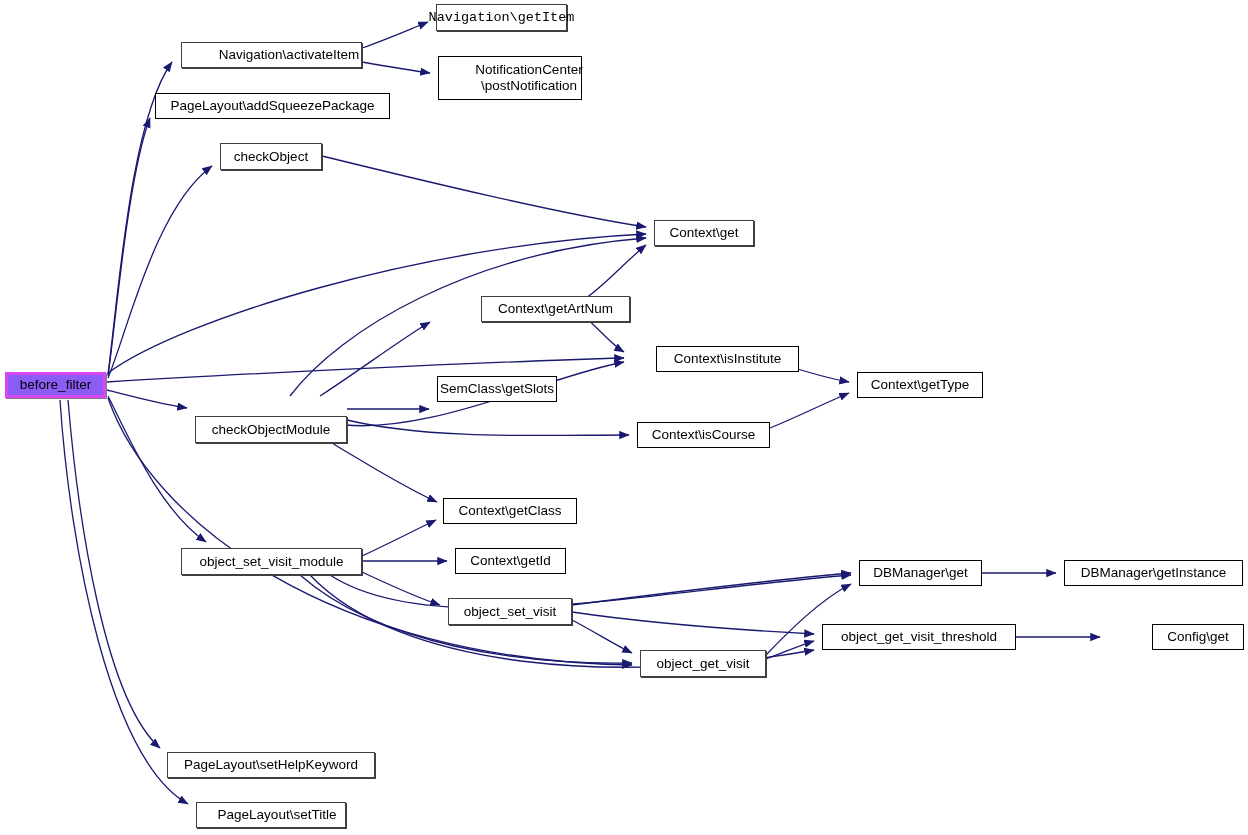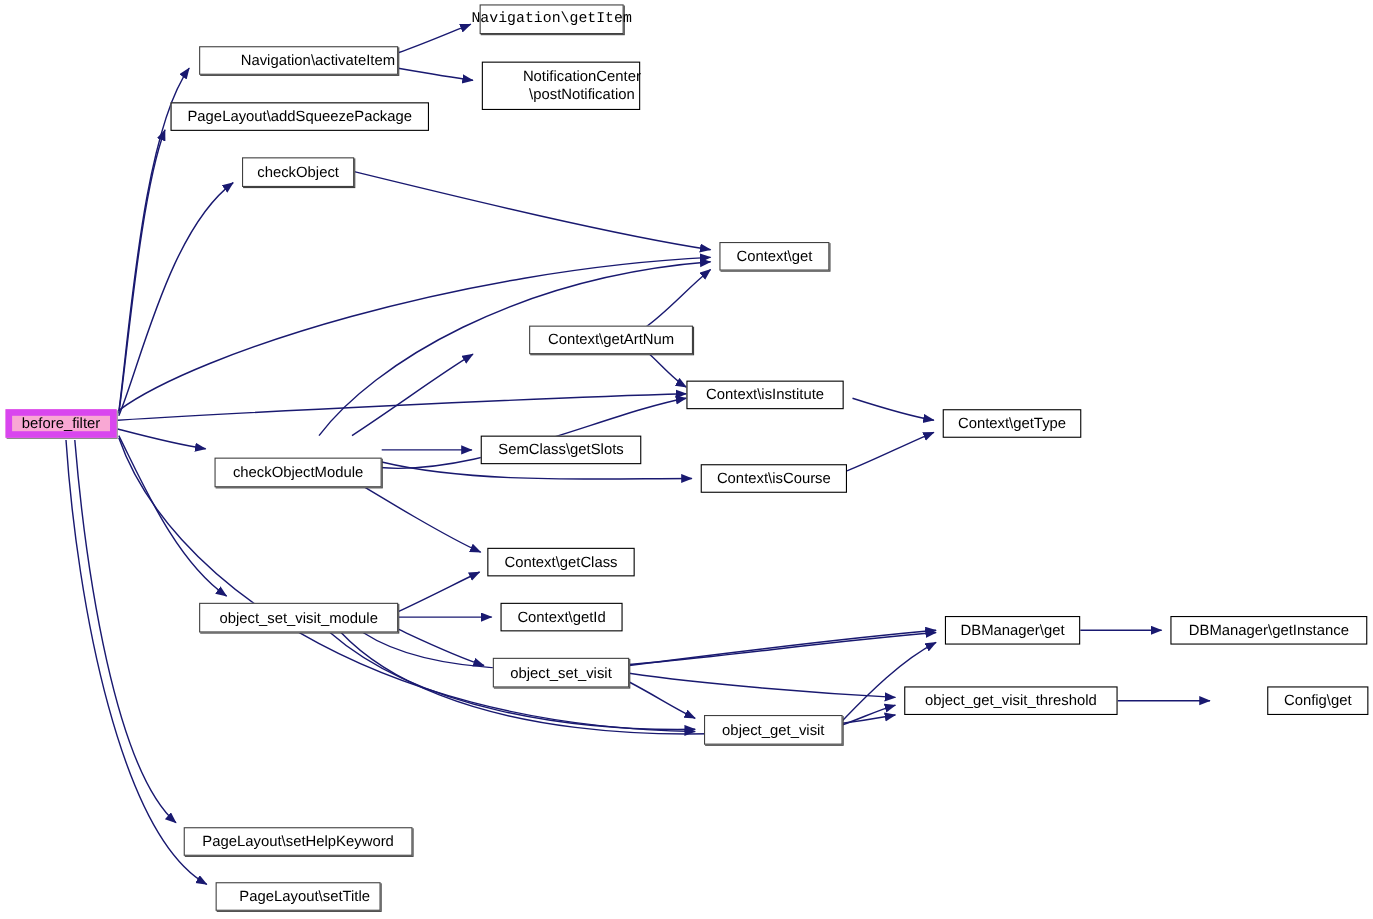--- a/index.html
+++ b/index.html
@@ -35,22 +35,22 @@
     font-size: 13.5px;
     line-height: 1.15;
     white-space: pre;
     z-index: 3;
   }
   .node.thick {
     border: 1px solid #404040;
     box-shadow: 1px 1px 0 0 #404040;
   }
   .node.current {
-    background: #f9a8d4;
-    border: 6px solid #d946ef;
+    background: #8b5cf6;
+    border: 3px solid #d946ef;
     box-shadow: 1px 1px 0 0 #808080;
   }
 </style>
 </head>
 <body>
 
 <div id="canvas">
   <svg id="edges" xmlns="http://www.w3.org/2000/svg">
     <defs>
       <marker id="arrow" markerWidth="9" markerHeight="9" refX="7.5" refY="3.2" orient="auto" markerUnits="strokeWidth">
@@ -99,24 +99,24 @@
   <div id="node-layer">
       <div class="node current" style="left: 5px; top: 372px; width: 101px; height: 26px;">before_filter</div>
       <div class="node thick" style="left: 181px; top: 42px; width: 181px; height: 26px; padding-left: 35px;">Navigation\activateItem</div>
       <div class="node thick" style="left: 436px; top: 4px; width: 131px; height: 27px; font-family: Liberation Mono, monospace;">Navigation\getItem</div>
       <div class="node" style="left: 438px; top: 56px; width: 144px; height: 44px; padding-left: 38px;">NotificationCenter
 \postNotification</div>
       <div class="node" style="left: 155px; top: 93px; width: 235px; height: 26px;">PageLayout\addSqueezePackage</div>
       <div class="node thick" style="left: 220px; top: 143px; width: 102px; height: 27px;">checkObject</div>
       <div class="node thick" style="left: 654px; top: 220px; width: 100px; height: 26px;">Context\get</div>
       <div class="node thick" style="left: 437px; top: 296px; width: 149px; height: 26px; margin-left: 44px;">Context\getArtNum</div>
-      <div class="node" style="left: 624px; top: 346px; width: 143px; height: 26px;">Context\isInstitute</div>
+      <div class="node" style="left: 656px; top: 346px; width: 143px; height: 26px;">Context\isInstitute</div>
       <div class="node" style="left: 857px; top: 372px; width: 126px; height: 26px;">Context\getType</div>
       <div class="node thick" style="left: 195px; top: 416px; width: 152px; height: 27px;">checkObjectModule</div>
-      <div class="node" style="left: 437px; top: 396px; width: 146px; height: 26px;">SemClass\getSlots</div>
+      <div class="node" style="left: 437px; top: 376px; width: 120px; height: 26px;">SemClass\getSlots</div>
       <div class="node" style="left: 637px; top: 422px; width: 133px; height: 26px;">Context\isCourse</div>
       <div class="node" style="left: 443px; top: 498px; width: 134px; height: 26px;">Context\getClass</div>
       <div class="node thick" style="left: 181px; top: 548px; width: 181px; height: 27px;">object_set_visit_module</div>
       <div class="node" style="left: 455px; top: 548px; width: 111px; height: 26px;">Context\getId</div>
       <div class="node thick" style="left: 448px; top: 598px; width: 124px; height: 27px;">object_set_visit</div>
       <div class="node" style="left: 859px; top: 560px; width: 123px; height: 26px;">DBManager\get</div>
       <div class="node" style="left: 1064px; top: 560px; width: 179px; height: 26px;">DBManager\getInstance</div>
       <div class="node" style="left: 822px; top: 624px; width: 194px; height: 26px;">object_get_visit_threshold</div>
       <div class="node" style="left: 1152px; top: 624px; width: 92px; height: 26px;">Config\get</div>
       <div class="node thick" style="left: 640px; top: 650px; width: 126px; height: 27px;">object_get_visit</div>

